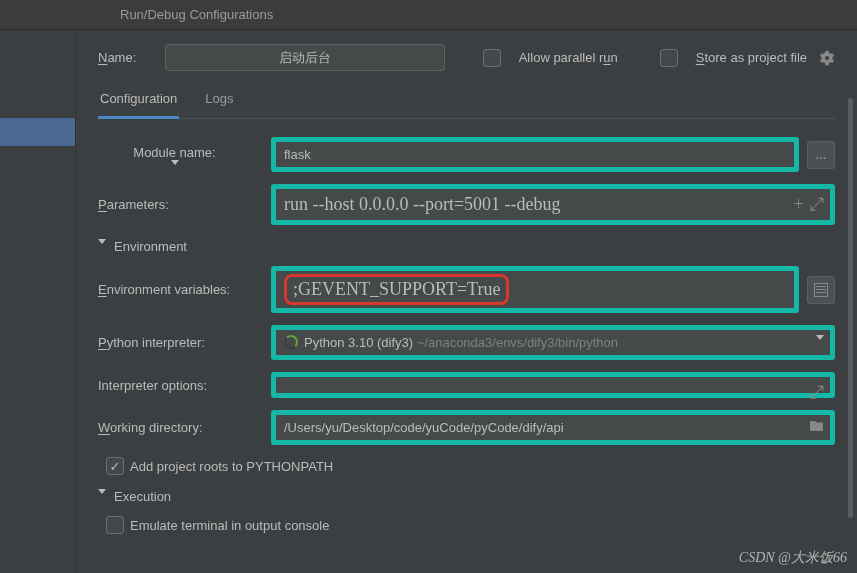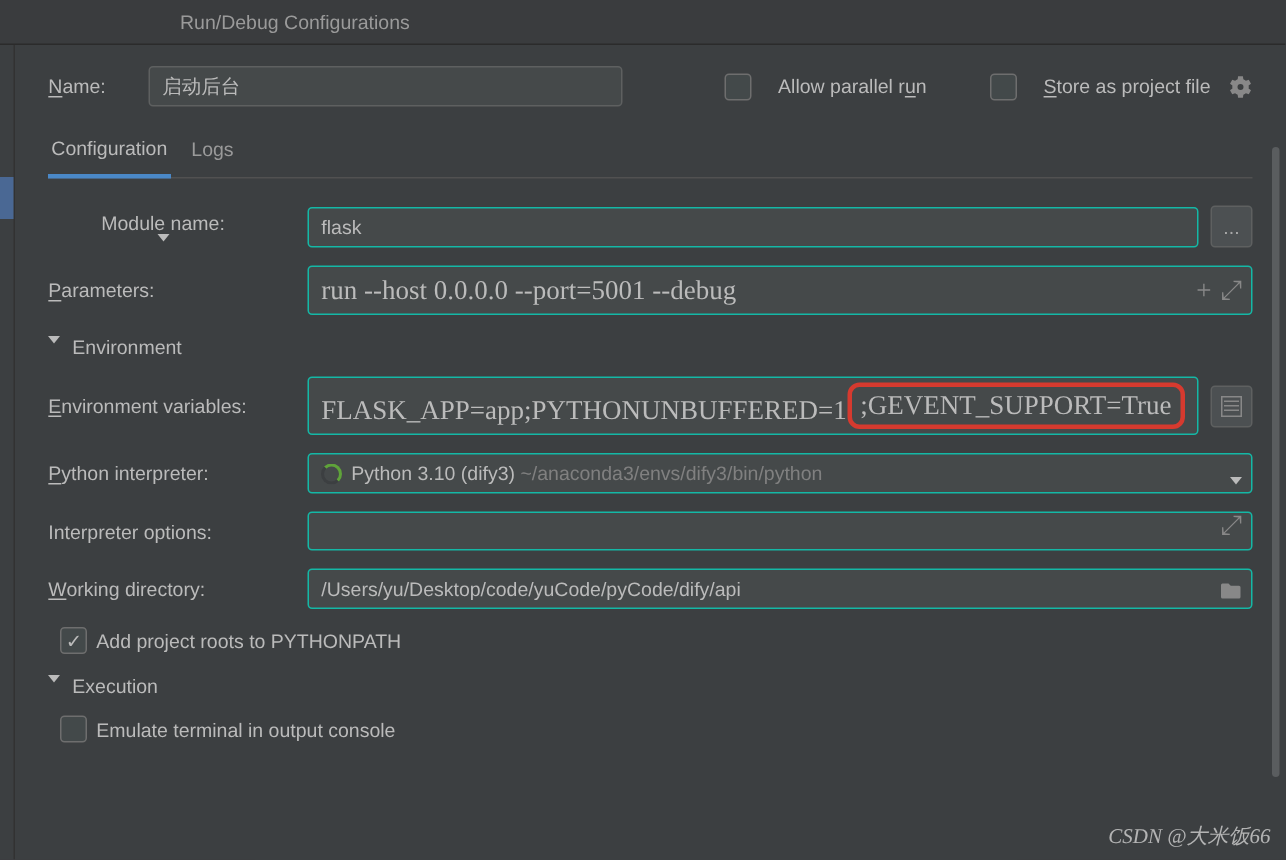--- a/index.html
+++ b/index.html
@@ -57,65 +57,64 @@
 .u { text-decoration: underline; text-underline-offset: 2px; }
 input[type="text"] {
   background: #45494a;
   border: 1px solid #5e6060;
   color: #bbbbbb;
   padding: 5px 8px;
   font-size: 13px;
   font-family: inherit;
   border-radius: 3px;
 }
-.name-input { width: 316px; }
+.name-input { width: 280px; text-align: center; }
 .checkbox {
   width: 18px; height: 18px;
   border: 1px solid #6e6e6e;
   border-radius: 3px;
   display: inline-flex;
   align-items: center;
   justify-content: center;
   margin-right: 6px;
   background: #43494a;
 }
 .checkbox.checked::after {
   content: "✓";
   color: #bbbbbb;
   font-size: 13px;
 }
 .tabs {
   display: flex;
-  gap: 12px;
+  gap: 24px;
   border-bottom: 1px solid #515151;
   margin: 20px 0 18px 0;
-  align-items: center;
 }
 .tab {
   padding: 0 2px 10px 2px;
   cursor: pointer;
   color: #9a9a9a;
 }
 .tab.active {
   color: #bbbbbb;
   border-bottom: 3px solid #4a88c7;
   margin-bottom: -1px;
 }
 .form-row { display: flex; align-items: center; margin-bottom: 12px; gap: 8px; }
 .form-label { width: 165px; color: #bbbbbb; }
 .field {
   flex: 1;
   background: #45494a;
-  border: 1px solid #14b8a6;
+  border: 5px solid #14b8a6;
   border-radius: 3px;
   padding: 5px 8px;
   color: #bbbbbb;
   min-height: 26px;
   display: flex;
-  align-items: flex-end;
+  align-items: flex-start;
   position: relative;
   font-family: inherit;
 }
 .field.mono { font-family: Liberation Serif, serif; font-size: 18px; }
 .small-btn {
   width: 28px; height: 28px;
   background: #4c5052;
   border: 1px solid #5e6060;
   border-radius: 3px;
   display: flex;
@@ -238,21 +237,20 @@
     </div>
 
     <div class="section-header">
       <span class="triangle-down"></span>
       <span>Environment</span>
     </div>
 
     <div class="form-row">
       <div class="form-label"><span class="u">E</span>nvironment variables:</div>
       <div class="field mono">
-        <span>FLASK_APP=app;PYTHONUNBUFFERED=1</span>
           <span class="highlight-box">;GEVENT_SUPPORT=True</span>
       </div>
       <div class="small-btn">
         <span class="env-list-ico">
             <div></div>
             <div></div>
             <div></div>
           </span>
       </div>
     </div>

